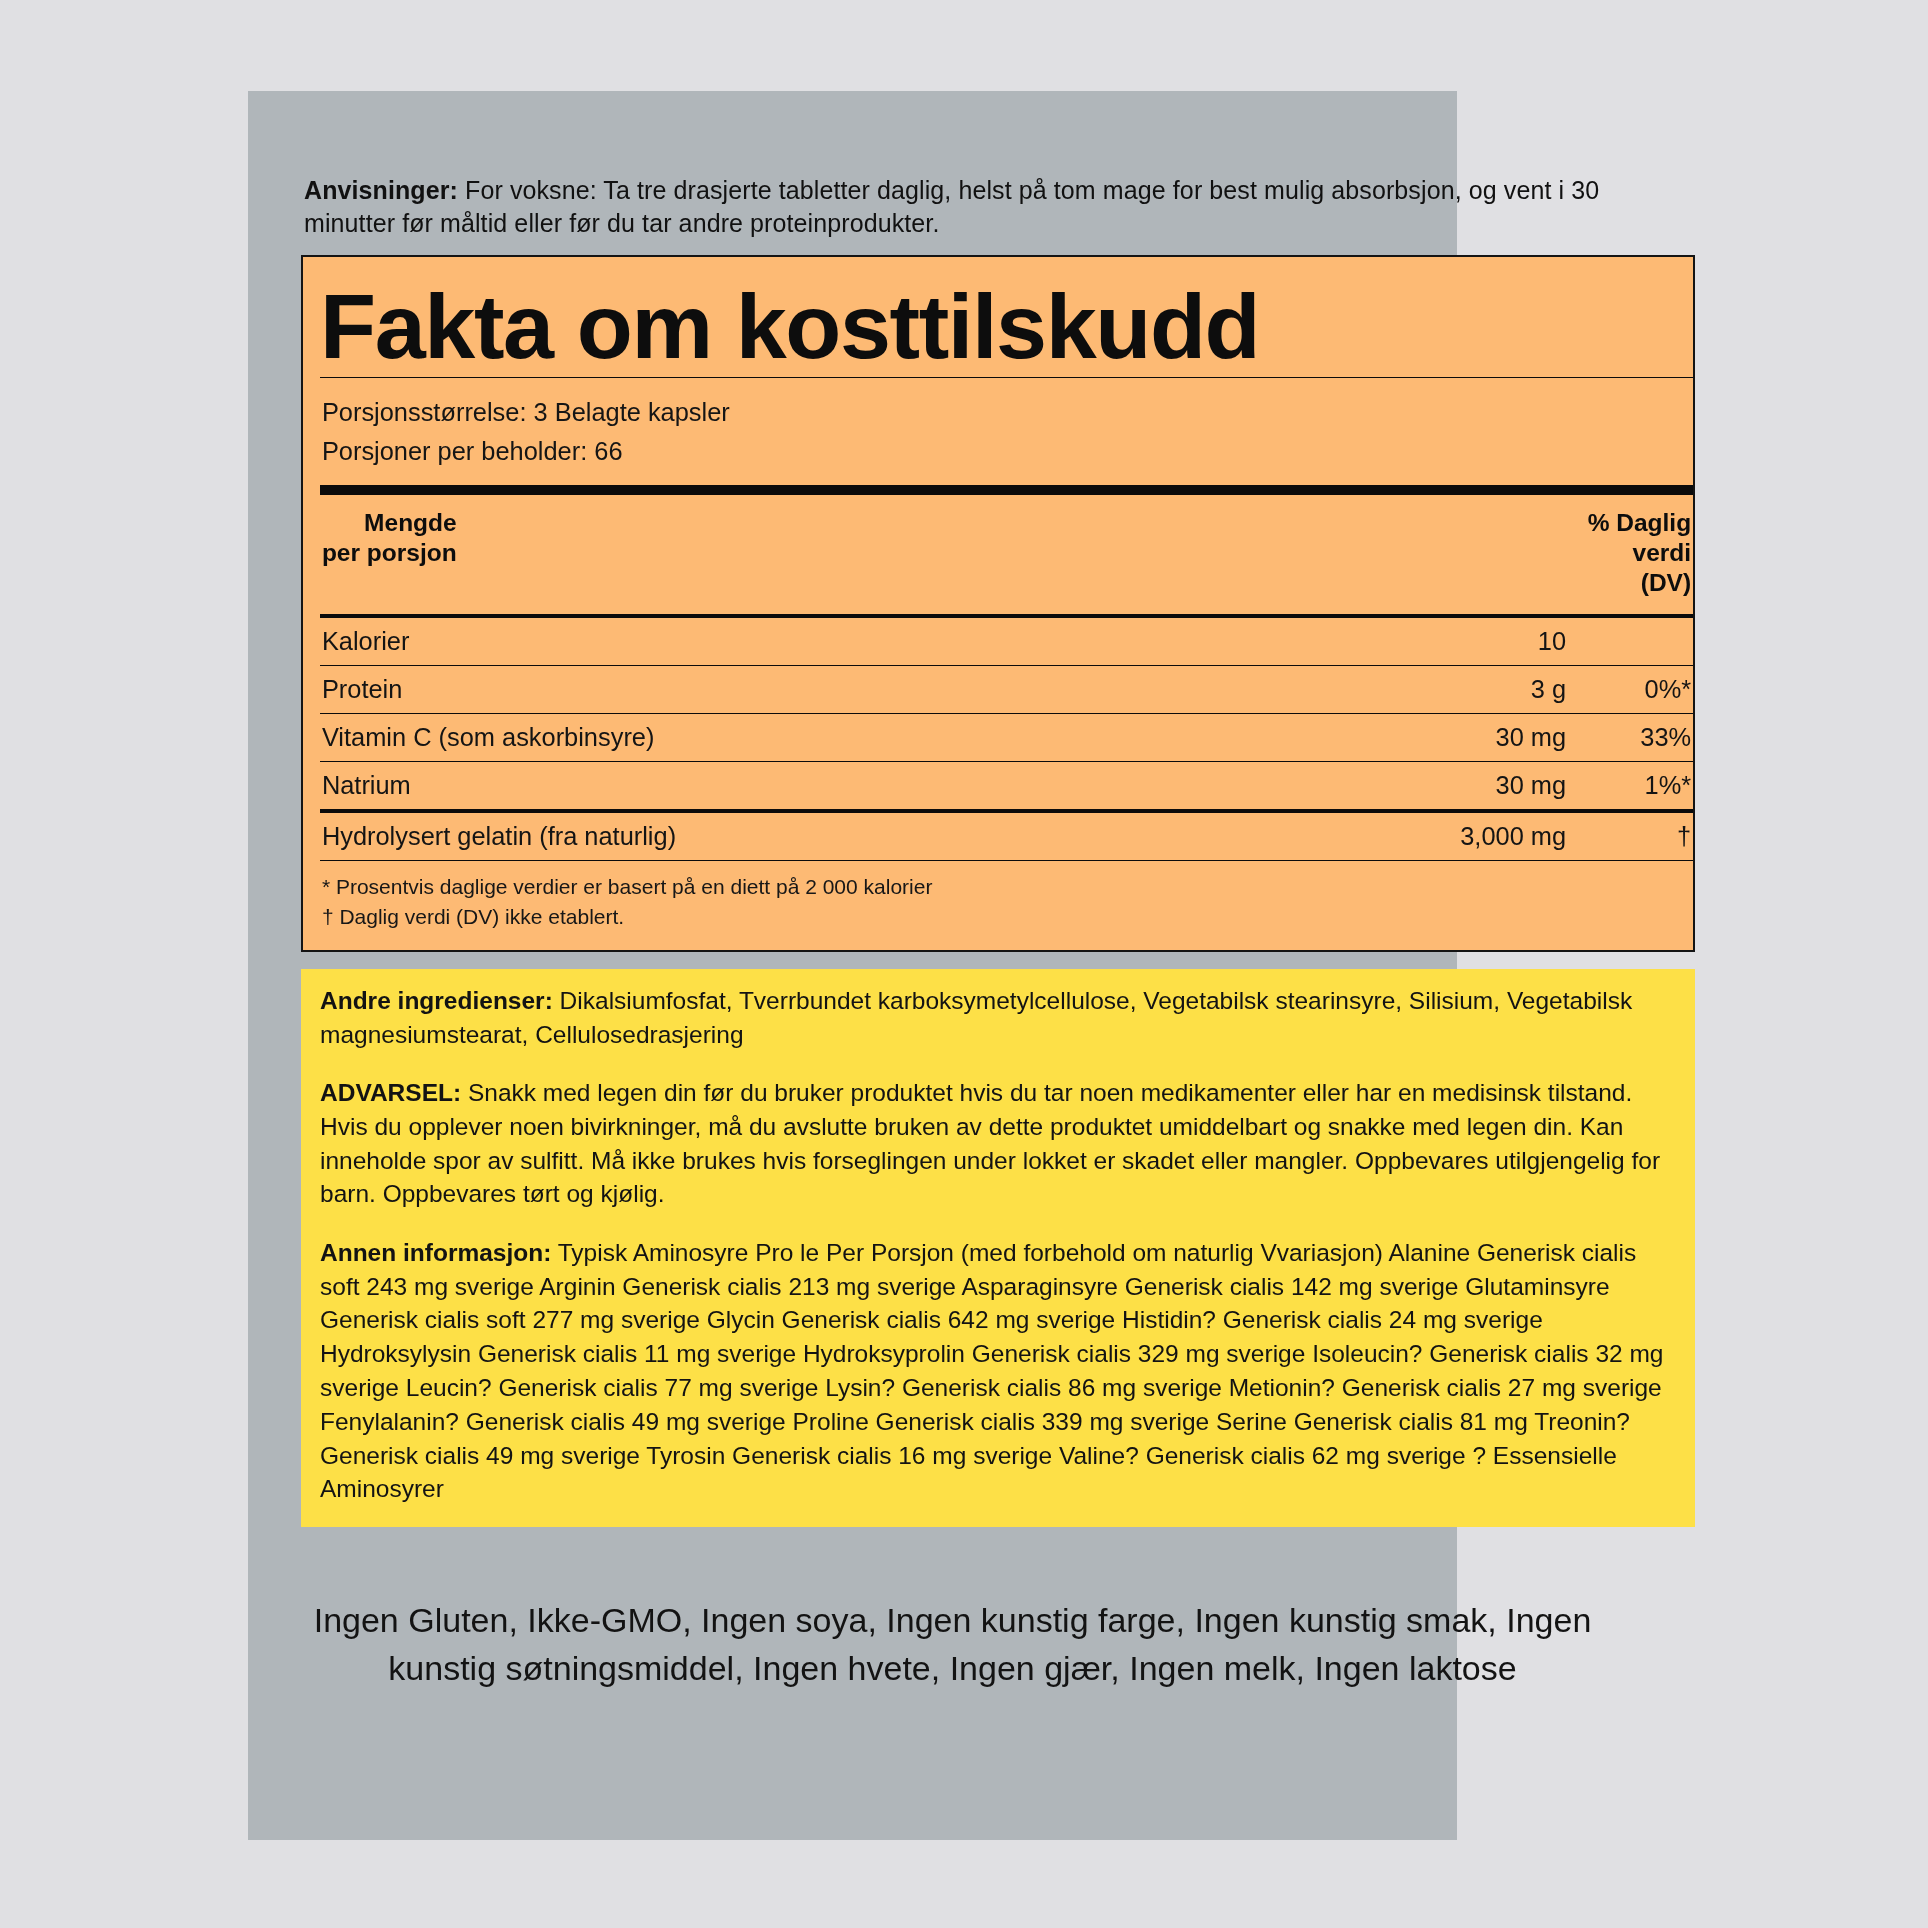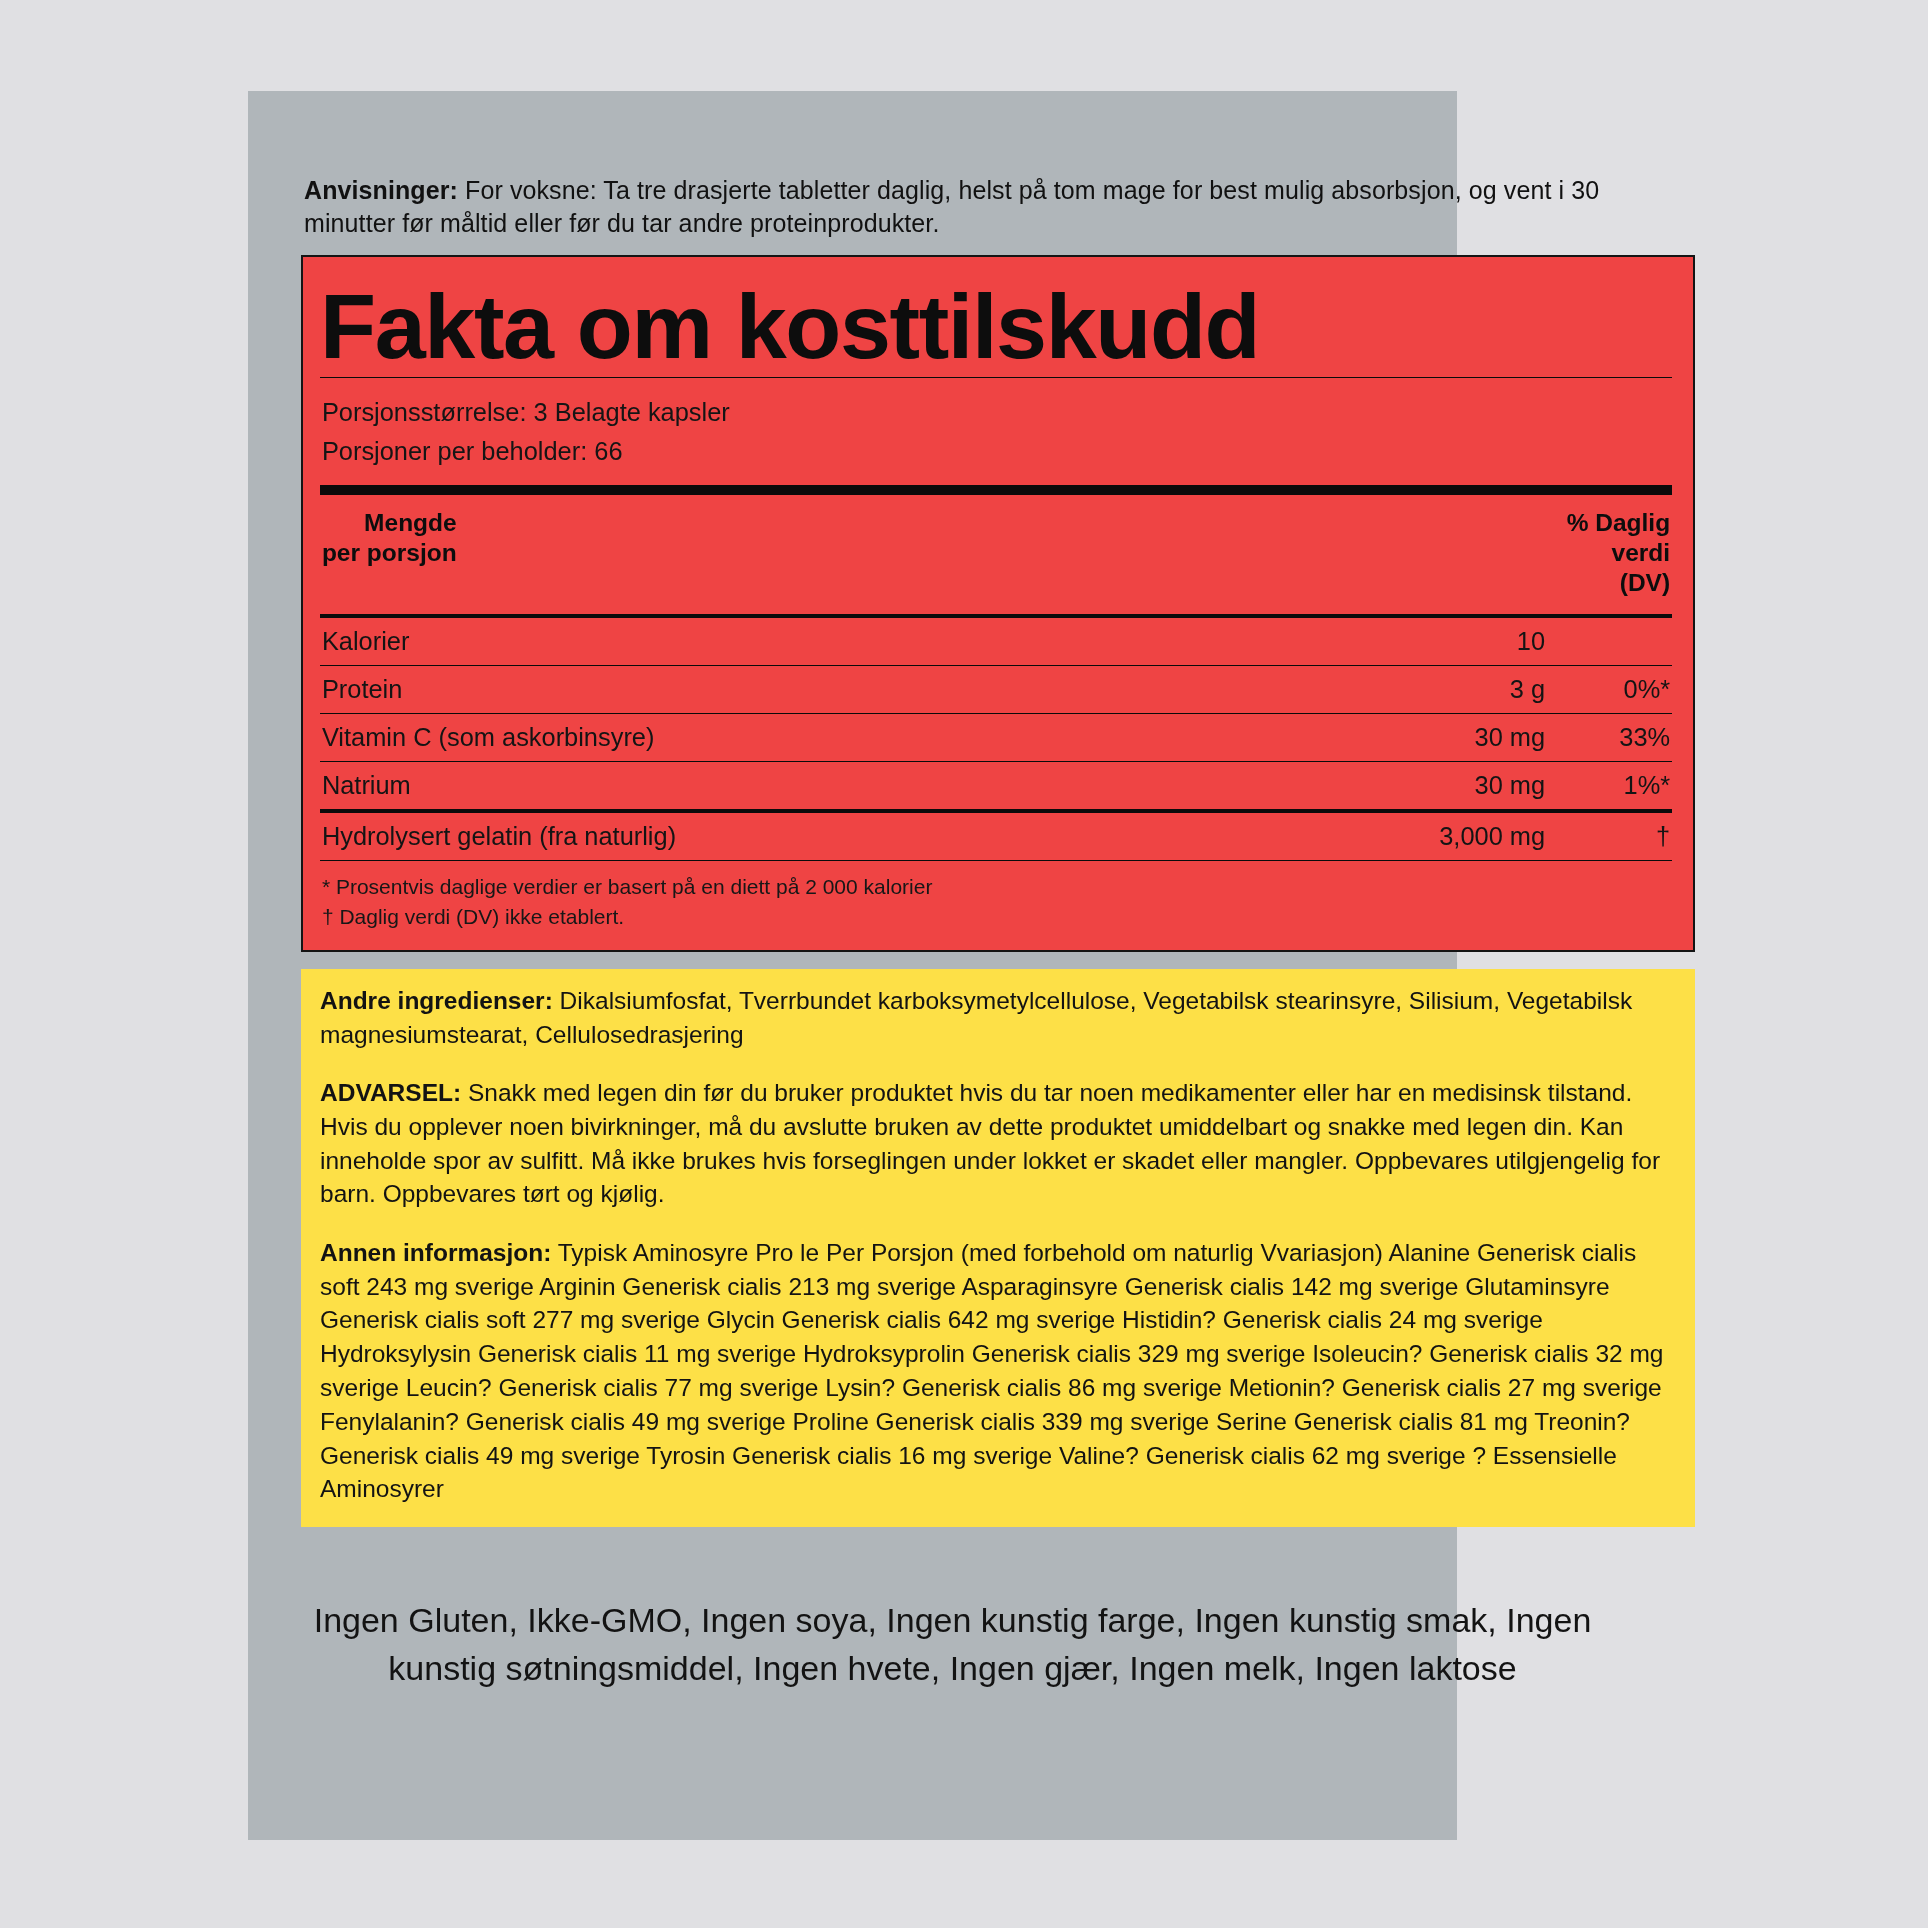--- a/index.html
+++ b/index.html
@@ -40,24 +40,24 @@
   #directions .lbl {
     font-weight: bold;
   }
 
   
   #facts {
     position: absolute;
     left: 53px;
     top: 164px;
     width: 1394px;
-    background: #ef4444;
+    background: #fdba74;
     border: 2.8px solid #141414;
     box-sizing: border-box;
-    padding: 0 21px 13px 17px;
+    padding: 0 0 13px 17px;
   }
 
   #facts-title {
     font-family: "Liberation Sans Narrow", "Liberation Sans", sans-serif;
     font-weight: bold;
     font-size: 90px;
     line-height: 1.02;
     letter-spacing: -1.4px;
     color: #0d0d0d;
     padding: 24.5px 0 3.8px 0;

